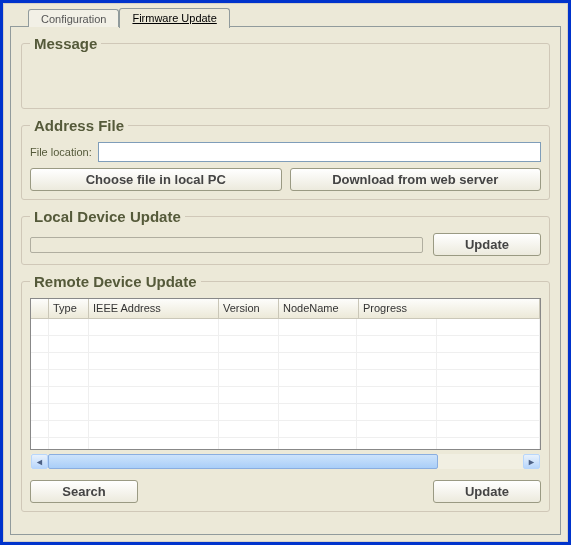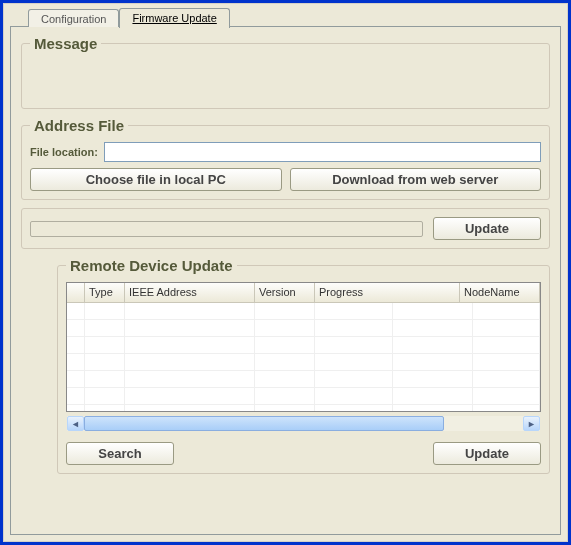--- a/index.html
+++ b/index.html
@@ -73,21 +73,21 @@
   padding: 0 4px;
   font-size: 15px;
 }
 .msg-body { height: 40px; }
 .ff-row1 {
   display: flex;
   align-items: center;
   gap: 6px;
   margin-bottom: 6px;
 }
-.ff-label { font-weight: bold; color: #555a3a; white-space: nowrap; text-align: right; }
+.ff-label { font-weight: normal; color: #555a3a; white-space: nowrap; text-align: right; }
 .ff-input {
   flex: 1;
   height: 20px;
   border: 1px solid #7f9db9;
   background: #fff;
   padding: 0 3px;
   font-family: inherit;
   font-size: 11px;
 }
 .ff-row2 { display: flex; gap: 8px; }
@@ -109,25 +109,25 @@
   gap: 10px;
 }
 .progress {
   flex: 1;
   height: 16px;
   border: 1px solid #b0aea0;
   background: #ece9d8;
   border-radius: 2px;
 }
 .ldu-btn { width: 108px; }
-fieldset.remote { padding: 8px; margin-left: 36px; }
+fieldset.remote { padding: 8px; }
 .tablewrap {
   border: 1px solid #888;
   background: #fff;
-  height: 130px;
+  height: 152px;
   overflow: hidden;
   position: relative;
 }
 .thead {
   display: flex;
   background: linear-gradient(#fdfdfb,#ece9d8);
   border-bottom: 1px solid #cac7b8;
   height: 20px;
 }
 .th {
@@ -230,37 +230,38 @@
         <span class="ff-label">File location:</span>
         <input class="ff-input" type="text" value="" style="">
       </div>
       <div class="ff-row2">
         <button class="btn ff-btn">Choose file in local PC</button>
         <button class="btn ff-btn">Download from web server</button>
       </div>
     </fieldset>
 
     <fieldset>
+      <legend>Local Device Update</legend>
       <div class="ldu-row">
         <div class="progress"></div>
         <button class="btn ldu-btn">Update</button>
       </div>
     </fieldset>
 
     <fieldset class="remote">
       <legend>Remote Device Update</legend>
 
       <div class="tablewrap">
         <div class="thead">
           <div class="th c0"></div>
           <div class="th c1">Type</div>
           <div class="th c2">IEEE Address</div>
           <div class="th c3">Version</div>
+          <div class="th c5">NodeName</div>
           <div class="th c6">Progress</div>
-          <div class="th c5">NodeName</div>
         </div>
         <div class="rows">
           <div class="trow">
               <div class="td c0"></div>
               <div class="td c1"></div>
               <div class="td c2"></div>
               <div class="td c3"></div>
               <div class="td c4"></div>
               <div class="td c5"></div>
               <div class="td c6"></div>

